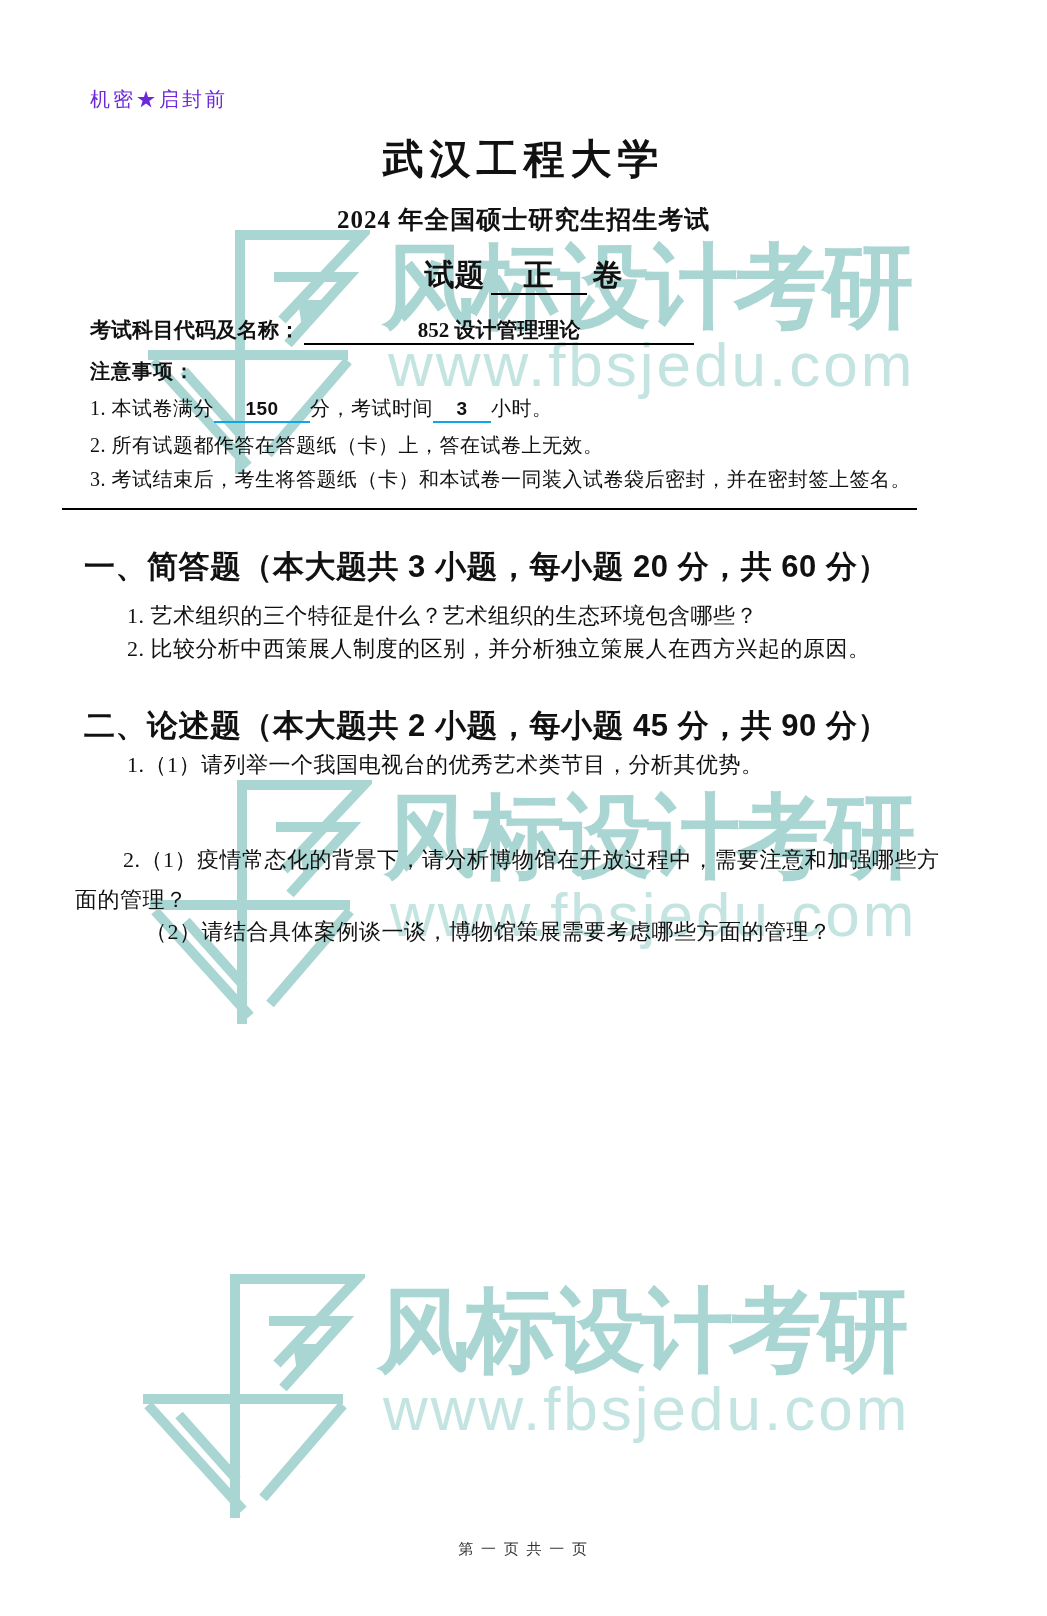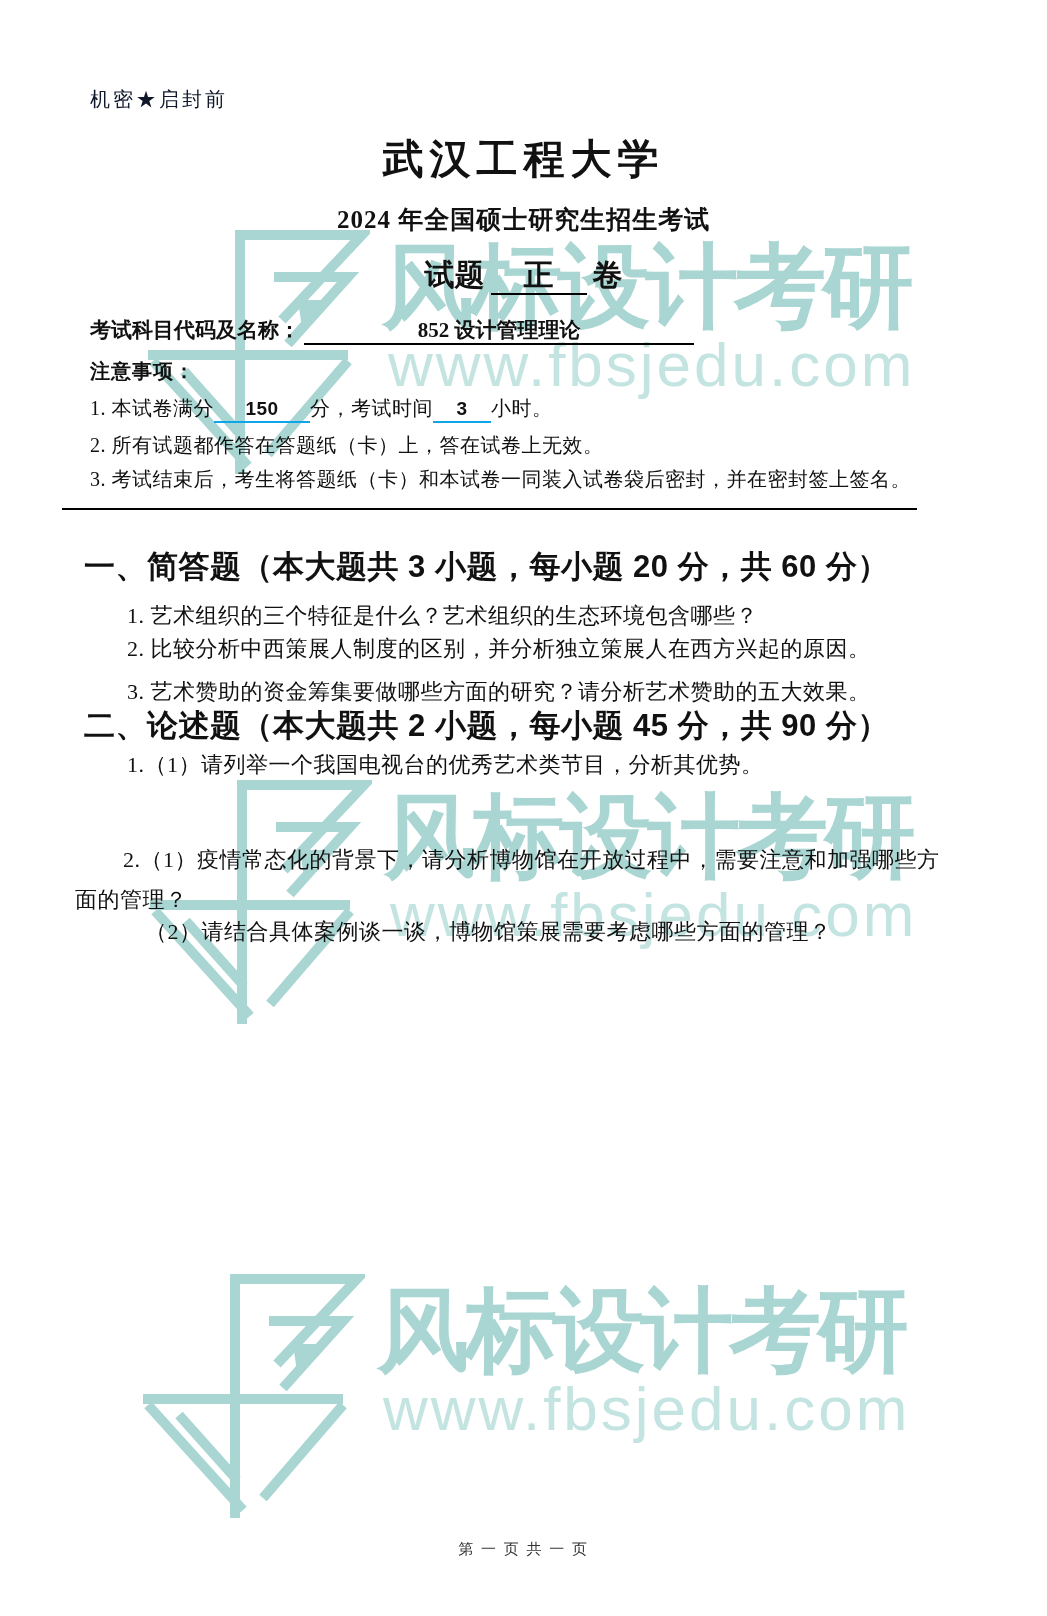--- a/index.html
+++ b/index.html
@@ -28,21 +28,21 @@
     font-weight:400;font-size:62px;line-height:1;
     letter-spacing:3px;color:var(--wm-url-color,#c3e4e1);white-space:nowrap;
   }
   .wm-top{left:148px;top:222px;}
   .wm-mid{left:150px;top:772px;}
   .wm-bot{left:143px;top:1266px;}
   
   .content{position:absolute;inset:0;z-index:1;}
   .line{position:absolute;white-space:nowrap;}
   .center{left:0;width:1047px;text-align:center;}
-  .confidential{left:90px;top:86px;font-size:20px;letter-spacing:3px;color:#0f172a;}
+  .confidential{left:90px;top:86px;font-size:20px;letter-spacing:3px;color:#6d28d9;}
   .university{top:132px;font-size:41px;font-weight:700;letter-spacing:6px;}
   .exam-title{top:203px;font-size:25px;font-weight:700;letter-spacing:1px;}
   .paper-line{top:255px;font-size:30px;font-weight:700;}
   .paper-blank{
     display:inline-block;width:96px;text-align:center;
     border-bottom:2.5px solid #000;margin:0 6px;line-height:1.15;
   }
   .subject{left:90px;top:316px;font-size:21px;font-weight:700;}
   .subject-blank{
     display:inline-block;min-width:390px;text-align:center;
@@ -138,21 +138,20 @@
     <div class="line note" style="top:432px;">2. 所有试题都作答在答题纸（卡）上，答在试卷上无效。</div>
 
     <div class="line note" style="top:466px;">3. 考试结束后，考生将答题纸（卡）和本试卷一同装入试卷袋后密封，并在密封签上签名。</div>
 
     <div class="rule"></div>
 
     <div class="line sec-heading" style="top:546px;">一、简答题（本大题共 3 小题，每小题 20 分，共 60 分）</div>
 
     <div class="line q q1" style="top:589px;margin-top:12px;">1. 艺术组织的三个特征是什么？艺术组织的生态环境包含哪些？</div>
     <div class="line q q1" style="top:634px;">2. 比较分析中西策展人制度的区别，并分析独立策展人在西方兴起的原因。</div>
-    <div class="line q q1" style="top:677px;">3. 艺术赞助的资金筹集要做哪些方面的研究？请分析艺术赞助的五大效果。</div>
 
     <div class="line sec-heading" style="top:705px;">二、论述题（本大题共 2 小题，每小题 45 分，共 90 分）</div>
 
     <div class="line q q1" style="top:750px;">1.（1）请列举一个我国电视台的优秀艺术类节目，分析其优势。</div>
     <div class="para">2.（1）疫情常态化的背景下，请分析博物馆在开放过程中，需要注意和加强哪些方面的管理？</div>
     <div class="line q q2" style="top:917px;">（2）请结合具体案例谈一谈，博物馆策展需要考虑哪些方面的管理？</div>
 
     <div class="line center footer">第 一 页 共 一 页</div>
 
   </div>

